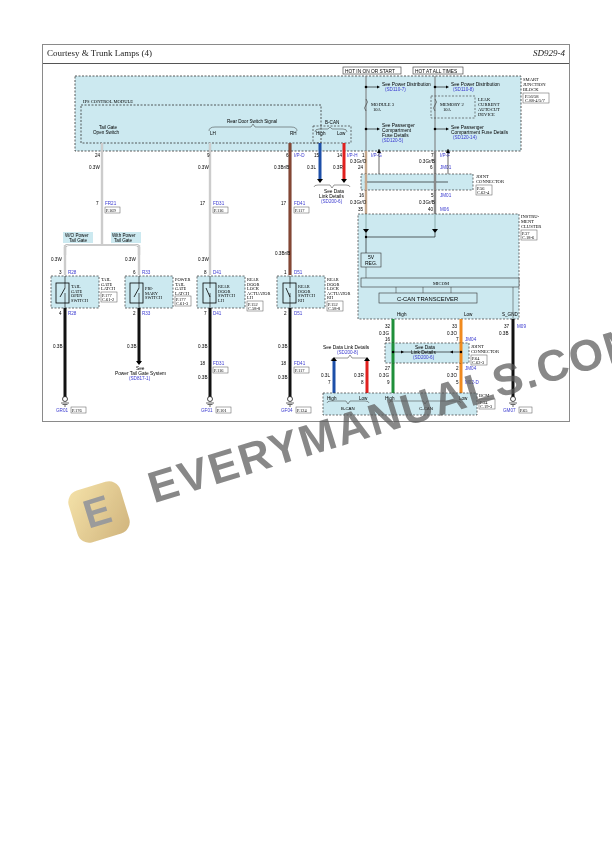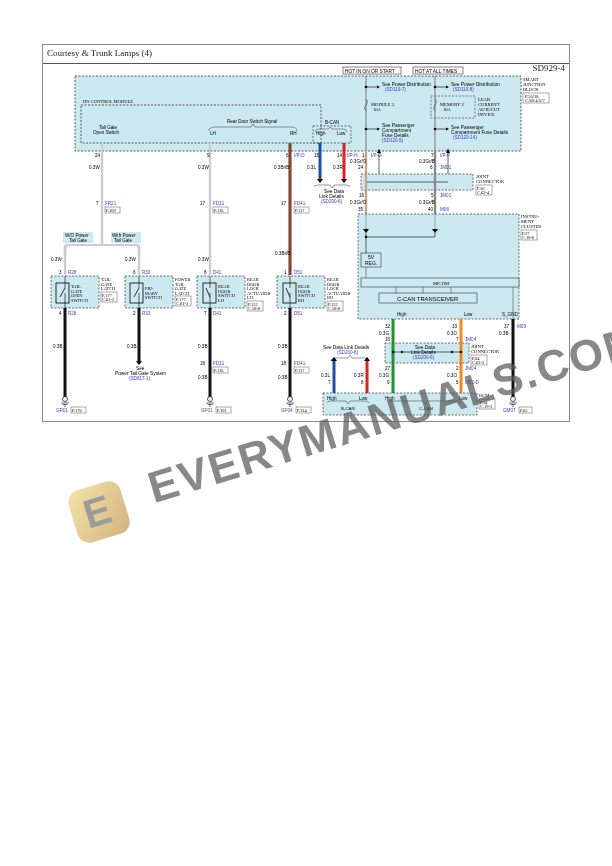--- a/index.html
+++ b/index.html
@@ -1,20 +1,20 @@
 <!DOCTYPE html>
 <html><head>
 <meta charset="utf-8">
 <style>
   html, body { margin:0; padding:0; background:#ffffff; }
   body { width:612px; height:866px; position:relative; overflow:hidden; font-family:"Liberation Serif", serif; }
   .sheet { position:absolute; left:42px; top:44px; width:526px; height:376px; border:1px solid #8a8a8a; background:#fff; }
   .hdr { position:absolute; left:0; top:0; width:526px; height:18px; border-bottom:1px solid #555; }
   .hdr .title { position:absolute; left:4px; top:3px; font-size:9px; color:#222; }
-  .hdr .code { position:absolute; right:4px; top:18px; font-size:9px; color:#222; }
+  .hdr .code { position:absolute; right:4px; top:3px; font-size:9px; color:#222;font-style:italic; }
   svg text { font-family:"Liberation Sans", sans-serif; }
   .serif { font-family:"Liberation Serif", serif !important; }
   .wm { position:absolute; left:72px; top:305px; width:520px; height:230px; pointer-events:none; }
   .wm-text { position:absolute; left:70px; top:160px; font-family:"Liberation Sans", sans-serif; font-weight:bold; font-size:44px; color:rgba(90,90,90,0.72); transform:rotate(-17deg); transform-origin:left top; letter-spacing:2px; white-space:nowrap; }
   .wm-logo { position:absolute; left:0; top:180px; width:54px; height:54px; border-radius:12px; background:linear-gradient(135deg,#f3dd9a,#c9a867); transform:rotate(-17deg); opacity:0.85; }
   .wm-logo span { position:absolute; left:12px; top:4px; font-family:"Liberation Sans", sans-serif; font-weight:bold; font-size:40px; color:#8a8a8a; }
 </style>
 </head>
 <body>
 

